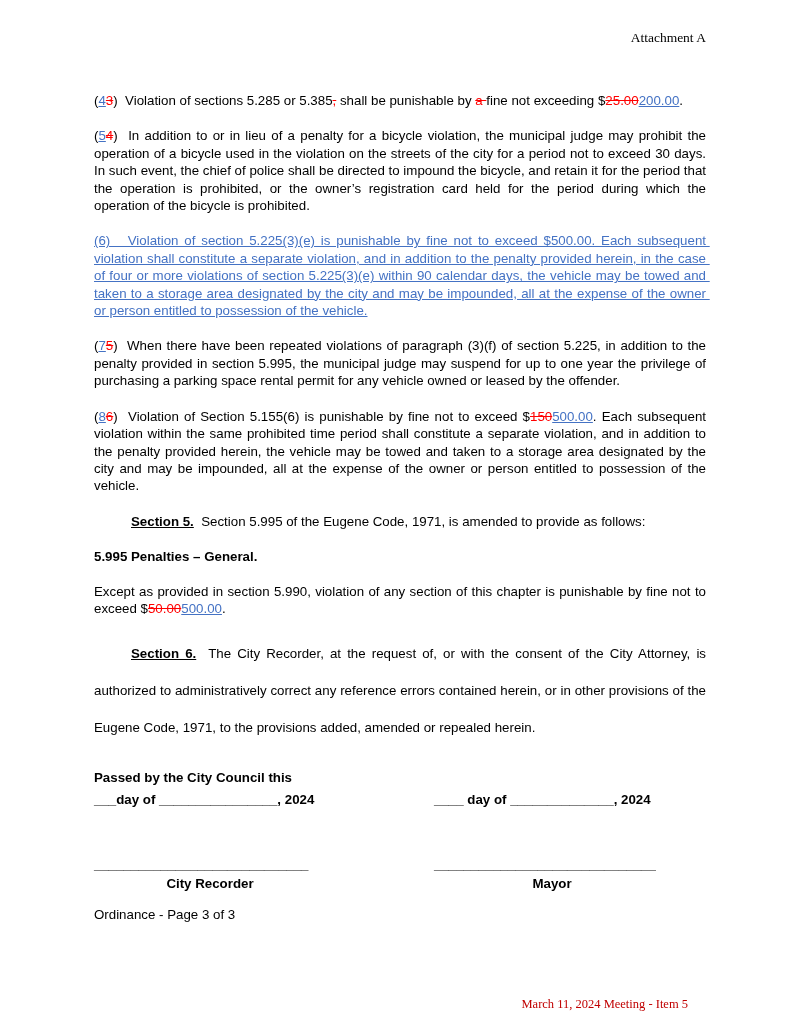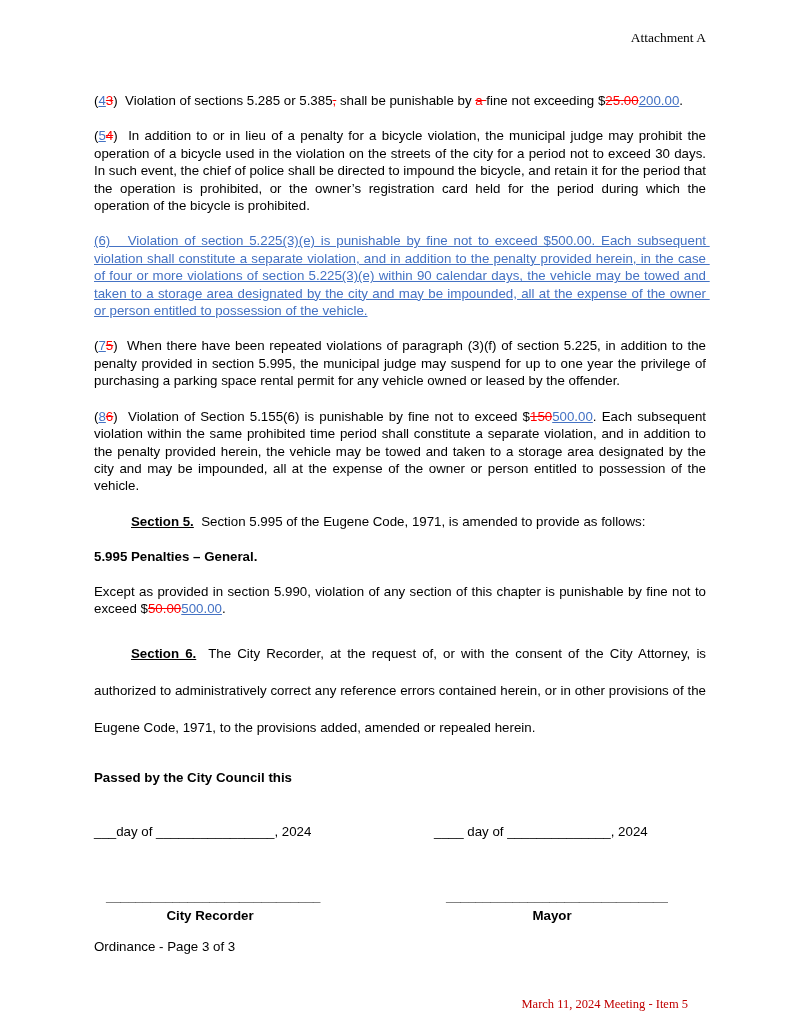--- a/index.html
+++ b/index.html
@@ -43,25 +43,25 @@
 
   .sig{
     margin-top:23px;
     font-size:13.3px;
     line-height:17.4px;
   }
   .sig-row{display:flex;}
   .sig-col-left{width:340px;flex:0 0 340px;}
   .sig-col-right{flex:1;}
   .sig-row.labels{font-weight:bold;}
-  .sig-row.dayline{font-weight:normal;margin-top:36px;}
+  .sig-row.dayline{font-weight:bold;margin-top:4px;}
   .sig-row.siglines{margin-top:48px;}
   .sigline-box-left{width:232px;}
   .sigline-box-right{width:236px;}
-  .sigline{font-weight:bold;letter-spacing:0;margin-left:12px;}
+  .sigline{font-weight:bold;letter-spacing:0;}
   .signame{font-weight:bold;text-align:center;margin-top:1px;}
   .ordinance{margin-top:14px;font-size:13.3px;}
 
   .footer{
     position:absolute;left:0;right:0;bottom:22px;height:20px;
     font-family:"Liberation Serif", serif;
     font-size:12.5px;
   }
   .footer-center{
     position:absolute;left:0;right:0;text-align:center;top:0;

